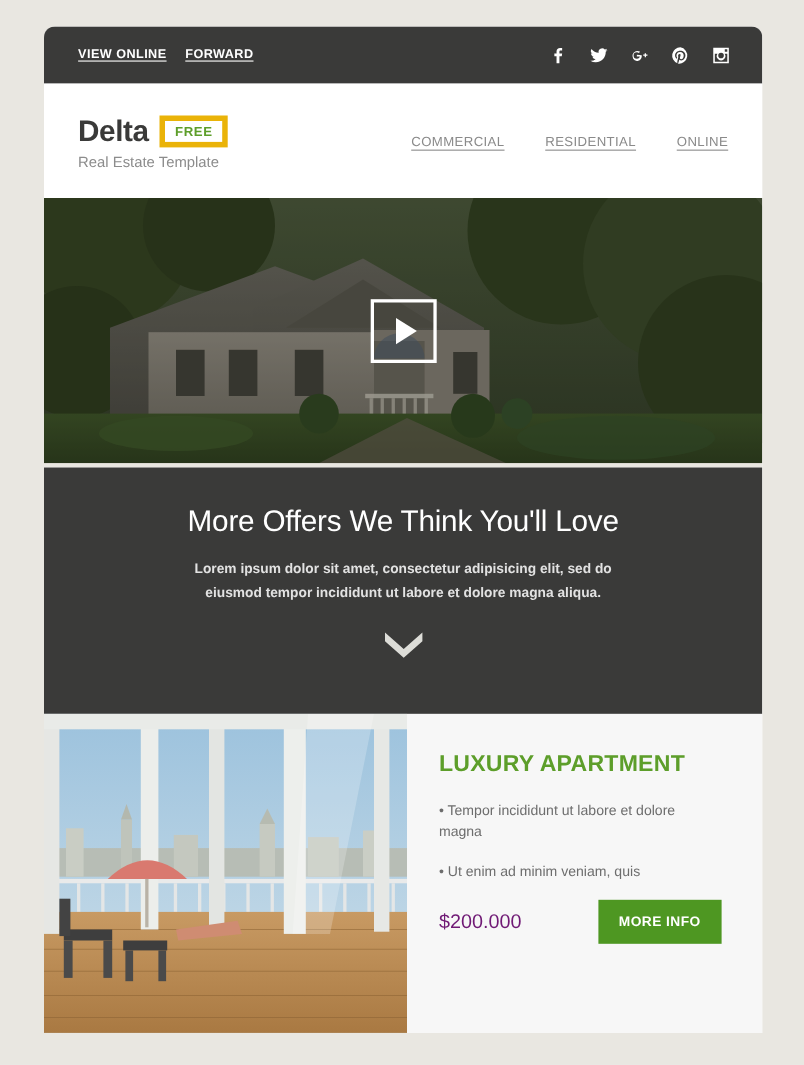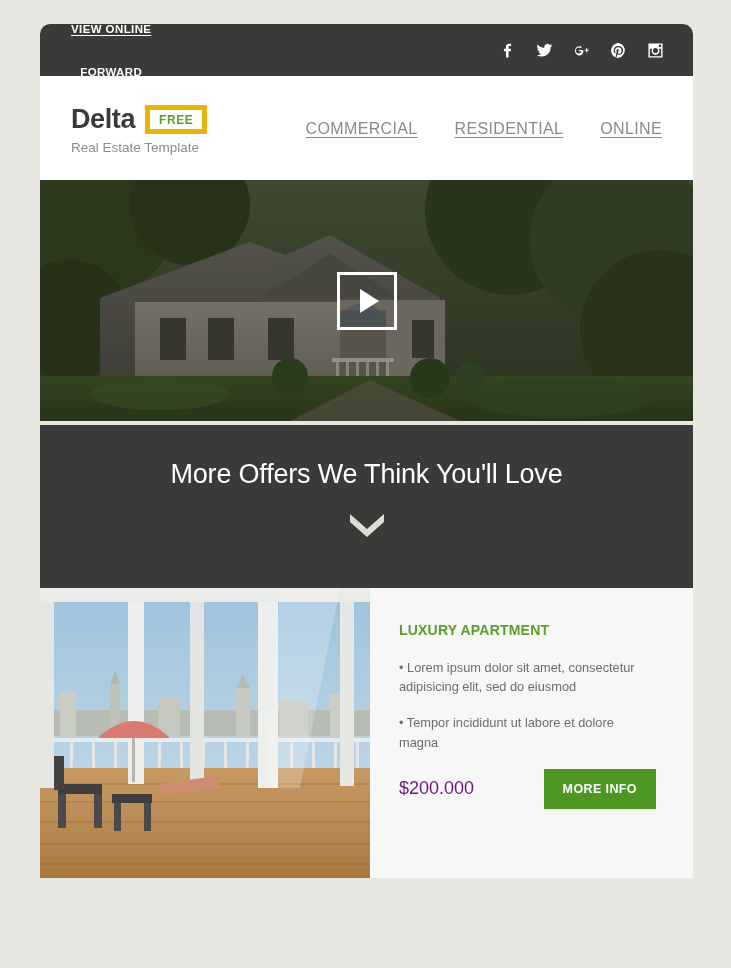--- a/index.html
+++ b/index.html
@@ -18,21 +18,21 @@
     overflow: hidden;
   }
 
   
   .topbar {
     height: 52px; background: #3a3a39;
     display: flex; align-items: center;
     padding: 0 29px 0 31px;
     justify-content: space-between;
   }
-  .topbar-links { display: flex; align-items: center; gap: 31px; flex-direction: column; }
+  .topbar-links { display: flex; gap: 17px; }
   .topbar-link {
     color: #ffffff; font-size: 11.5px; font-weight: bold;
     letter-spacing: .4px; text-decoration: underline;
     text-underline-offset: 2px; white-space: nowrap;
   }
   .socials { display: flex; align-items: center; gap: 20px; }
   .social { width: 17px; height: 17px; display: block; fill: #ffffff; }
 
   
   .header {
@@ -47,21 +47,21 @@
     letter-spacing: -.4px; line-height: 1;
   }
   .freebadge {
     border: 5px solid #eab308; color: #5d9e2a;
     font-size: 12px; font-weight: bold; letter-spacing: .6px;
     padding: 4px 9px 3px; line-height: 1;
   }
   .tagline { font-size: 13.5px; color: #8c8c8c; margin-top: 6px; }
   .nav { display: flex; align-items: center; gap: 37px; padding-top: 2px; }
   .navlink {
-    font-size: 16px; color: #8a8a8a; letter-spacing: .35px;
+    font-size: 12px; color: #8a8a8a; letter-spacing: .35px;
     text-decoration: underline; text-underline-offset: 3px;
     white-space: nowrap;
   }
 
   
   .hero { position: relative; height: 241px; overflow: hidden; background: #5a5c4b; }
   .hero-img { position: absolute; inset: 0; width: 100%; height: 100%; display: block; }
   .hero-shade { position: absolute; inset: 0; background: rgba(30,32,22,.30); }
   .play-btn {
     position: absolute; left: 50%; top: 50%;
@@ -105,21 +105,21 @@
     margin: 17px auto 0; max-width: 395px;
   }
   .chev { margin: 22px auto 0; width: 40px; height: 26px; display: block; fill: #ddddd8; }
 
   
   .listing { display: flex; background: #f7f7f7; height: 290px; }
   .listing-photo { width: 330px; position: relative; overflow: hidden; background: #b9cbd8; }
   .listing-photo svg { position: absolute; inset: 0; width: 100%; height: 100%; display: block; }
   .listing-info { flex: 1; padding: 34px 29px 0 29px; }
   .listing-title {
-    color: #5d9e2a; font-size: 14px; font-weight: bold; letter-spacing: .2px;
+    color: #5d9e2a; font-size: 21px; font-weight: bold; letter-spacing: .2px;
   }
   .bullets { margin-top: 20px; }
   .bullet {
     color: #6d6d6d; font-size: 12.8px; line-height: 1.5; margin-bottom: 17px;
     max-width: 243px;
   }
   .listing-foot {
     display: flex; align-items: center; justify-content: space-between;
     margin-top: 10px; padding-right: 8px;
   }
@@ -250,20 +250,21 @@
       <div class="play-btn">
         <div class="play-tri"></div>
       </div>
     </div>
 
 
     <div class="gap"></div>
 
     <div class="offers">
       <div class="offers-title">More Offers We Think You'll Love</div>
+      <div class="offers-sub">Lorem ipsum dolor sit amet, consectetur adipisicing elit, sed do eiusmod tempor incididunt ut labore et dolore magna aliqua.</div>
       <svg class="chev" viewBox="0 0 40 26">
         <path d="M3 2 L20 17 L37 2 L37 10 L20 25 L3 10 Z"></path>
       </svg>
     </div>
 
     <div class="listing">
       <div class="listing-photo">
         <svg viewBox="0 0 330 290" preserveAspectRatio="none">
           <defs>
             <linearGradient id="skyb" x1="0" y1="0" x2="0" y2="1">
@@ -334,22 +335,22 @@
           <rect x="72" y="206" width="40" height="9" fill="#3e3e3e"></rect>
           <rect x="74" y="215" width="7" height="28" fill="#4a4a4a"></rect>
           <rect x="104" y="215" width="7" height="28" fill="#4a4a4a"></rect>
 
           <polygon points="120,196 176,188 180,200 122,206" fill="#cf8c72"></polygon>
         </svg>
       </div>
       <div class="listing-info">
         <div class="listing-title">LUXURY APARTMENT</div>
         <div class="bullets">
-          <div class="bullet">• Lorem ipsum dolor sit amet, consectetur adipisicing elit, sed do eiusmod</div>
           <div class="bullet">• Tempor incididunt ut labore et dolore magna</div>
+          <div class="bullet">• Ut enim ad minim veniam, quis</div>
         </div>
         <div class="listing-foot">
           <div class="listing-price">$200.000</div>
           <button class="more-btn">MORE INFO</button>
         </div>
       </div>
     </div>
 
   </div>
 </div>

